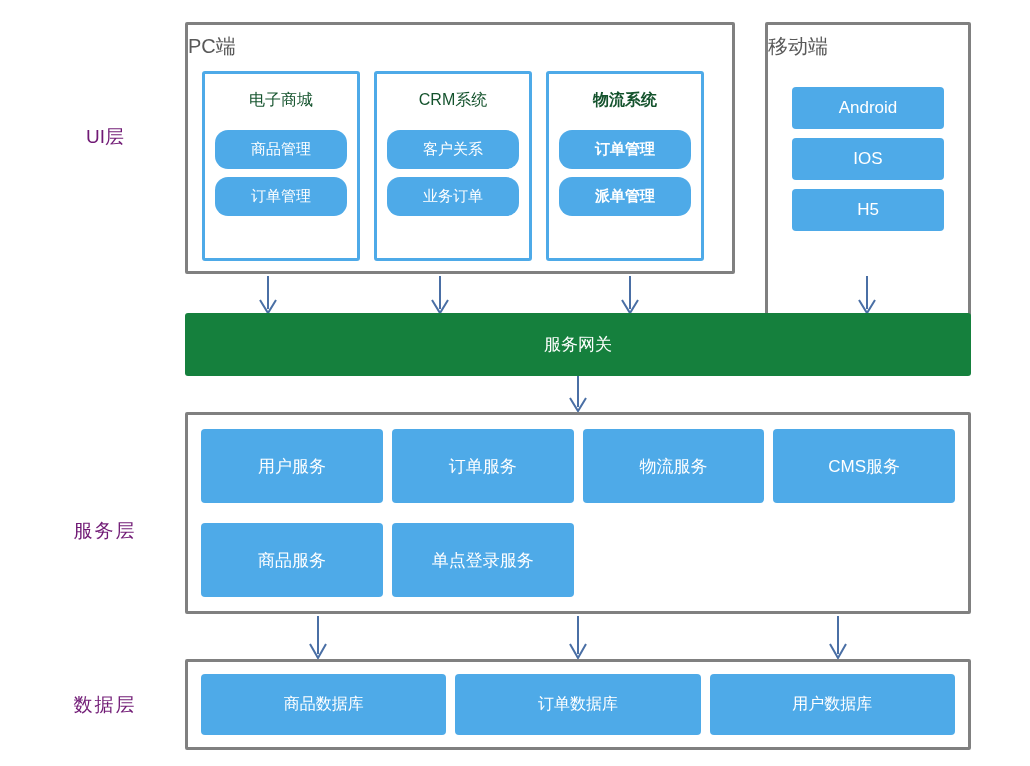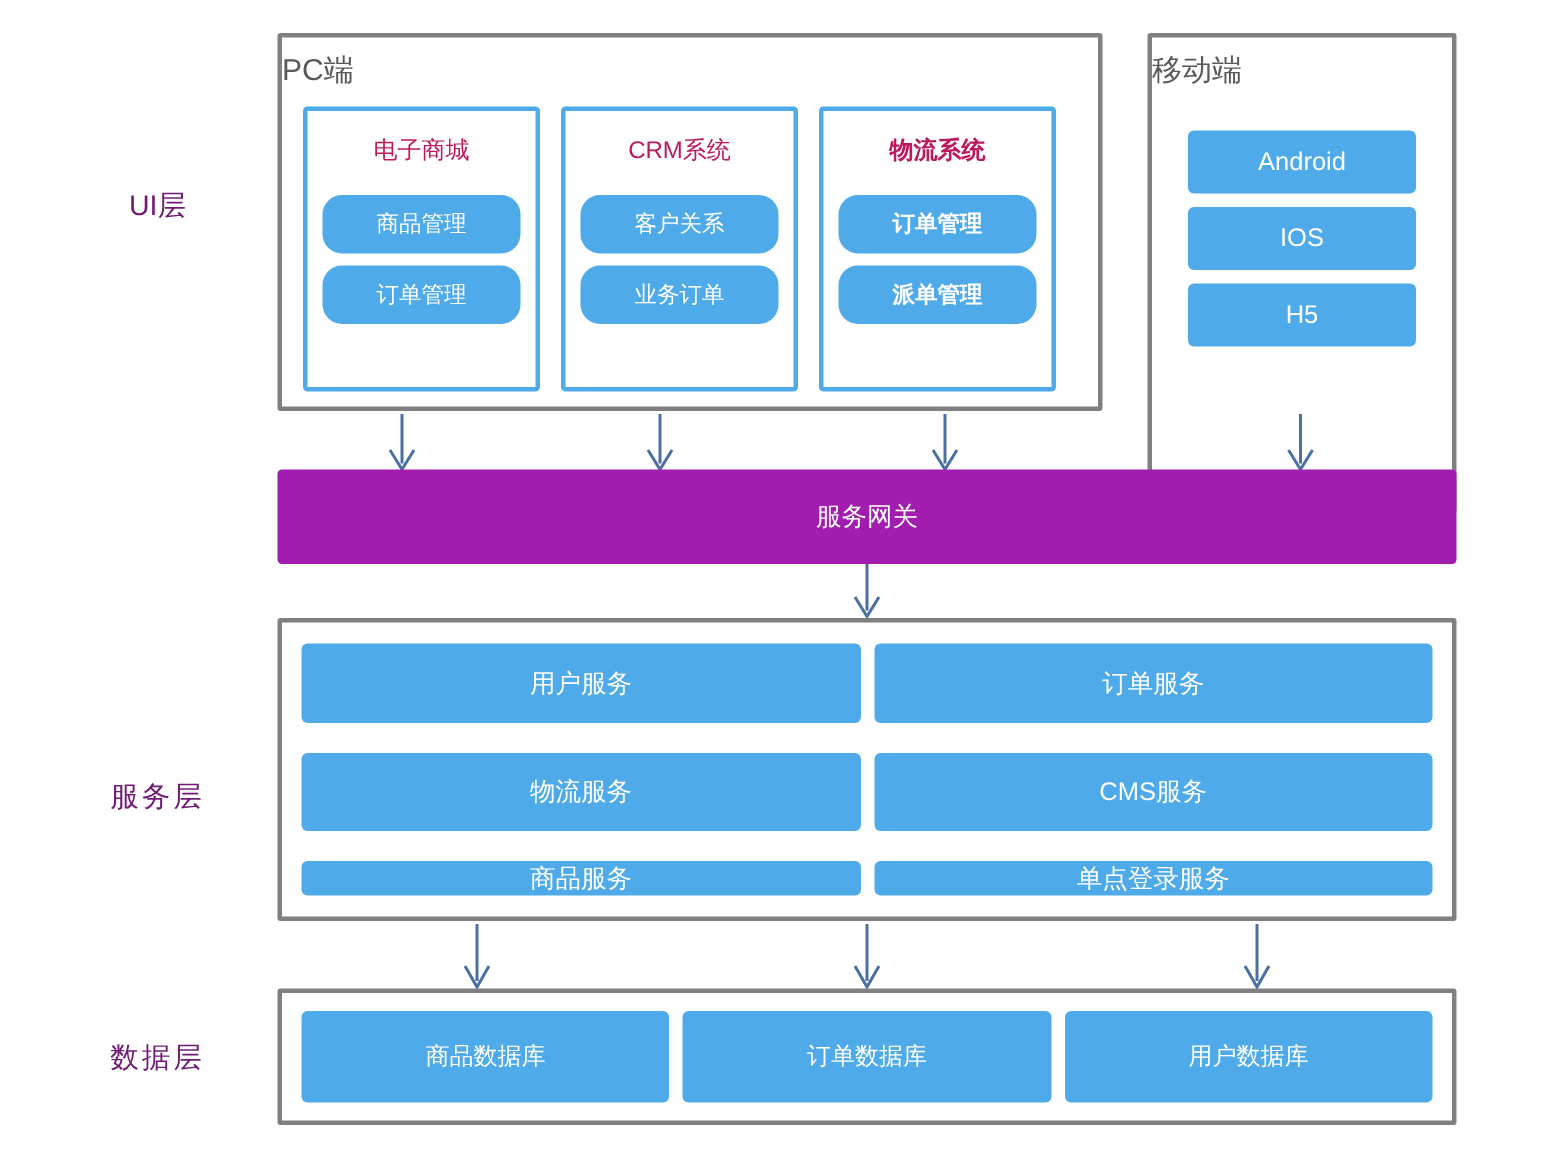--- a/index.html
+++ b/index.html
@@ -71,21 +71,21 @@
   #sys-card-0 { left: 14px;  }
   #sys-card-1 { left: 186px; }
   #sys-card-2 { left: 358px; font-weight: bold; }
   .sys-card-title {
     position: absolute;
     top: 16px;
     left: 0;
     right: 0;
     text-align: center;
     font-size: 16px;
-    color: #be185d;
+    color: #14532d;
     white-space: nowrap;
   }
   .sys-card-items {
     position: absolute;
     top: 56px;
     left: 10px;
     right: 10px;
   }
 
   
@@ -119,36 +119,36 @@
     border-radius: 4px;
   }
 
   
   #gateway {
     position: absolute;
     left: 185px;
     top: 313px;
     width: 786px;
     height: 63px;
-    background: #a21caf;
+    background: #15803d;
     border-radius: 3px;
     display: flex;
     align-items: center;
     justify-content: center;
     color: #ffffff;
     font-size: 17px;
   }
 
   
   #service-panel { left: 185px; top: 412px; width: 786px; height: 202px; }
   .svc-grid {
     position: absolute;
     left: 13px; right: 13px; top: 14px; bottom: 14px;
     display: grid;
-    grid-template-columns: repeat(2, 1fr);
+    grid-template-columns: repeat(4, 1fr);
     grid-template-rows: repeat(2, 1fr);
     column-gap: 9px;
     row-gap: 20px;
   }
   .svc-grid .pill { font-size: 17px; border-radius: 4px; }
 
   
   #data-panel { left: 185px; top: 659px; width: 786px; height: 91px; }
   .data-grid {
     position: absolute;

